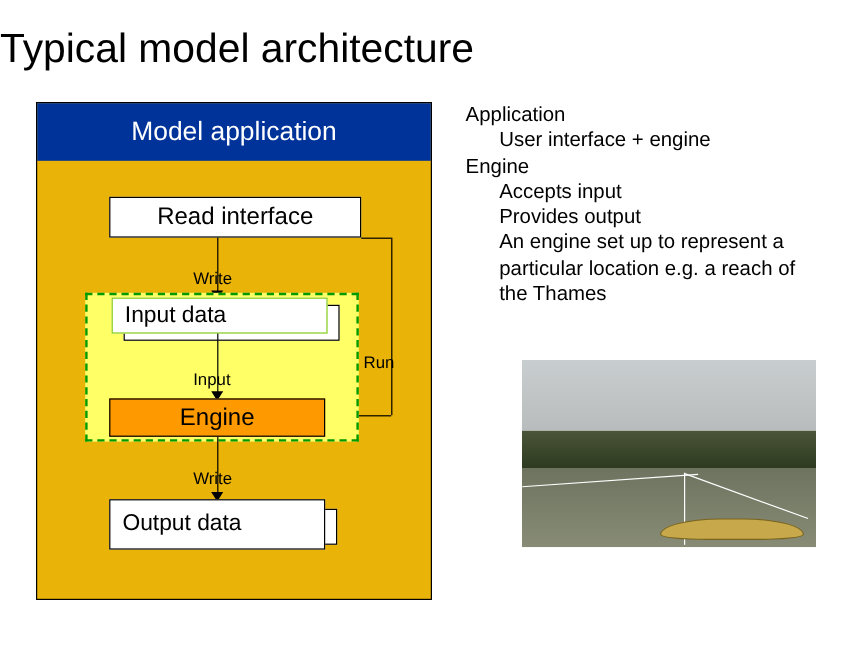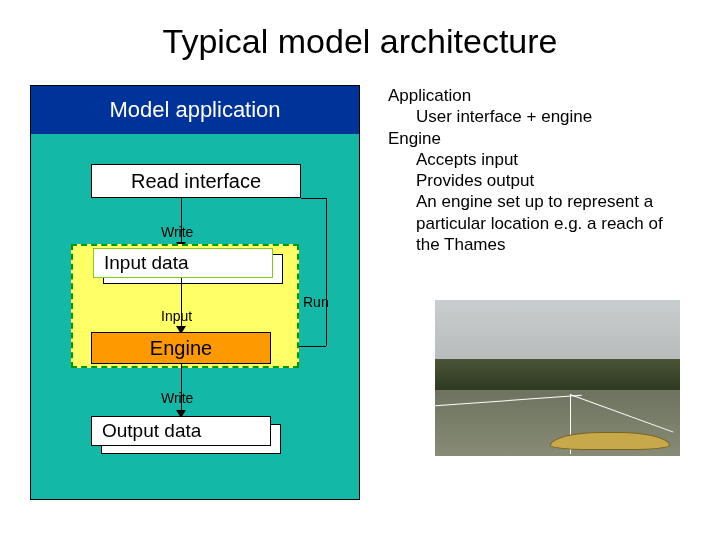--- a/index.html
+++ b/index.html
@@ -5,42 +5,41 @@
   * { box-sizing: border-box; margin: 0; padding: 0; }
   body {
     width: 720px;
     height: 540px;
     background: #fff;
     font-family: Arial, Helvetica, sans-serif;
     position: relative;
     overflow: hidden;
   }
   .title {
-    text-align: center;
     font-size: 34px;
     font-weight: normal;
     padding-top: 22px;
     color: #000;
   }
   .content {
     display: flex;
     flex-direction: row;
     position: absolute;
     top: 85px;
     left: 30px;
     right: 30px;
     bottom: 20px;
   }
   
   .diagram {
     position: relative;
     width: 330px;
     height: 415px;
     border: 1px solid #000;
-    background: #14b8a6;
+    background: #eab308;
   }
   .header-bar {
     position: absolute;
     top: 0; left: 0; right: 0;
     height: 48px;
     background: #003399;
     color: #fff;
     font-size: 22px;
     display: flex;
     align-items: center;
@@ -135,21 +134,21 @@
     width: 180px;
     height: 30px;
     background: #fff;
     border: 1px solid #000;
   }
   .output-box {
     position: absolute;
     top: 330px;
     left: 60px;
     width: 180px;
-    height: 30px;
+    height: 42px;
     background: #fff;
     border: 1px solid #000;
     font-size: 19px;
     display: flex;
     align-items: center;
     padding-left: 10px;
   }
   
   .line { position: absolute; background: #000; }
   .vline { width: 1px; }

